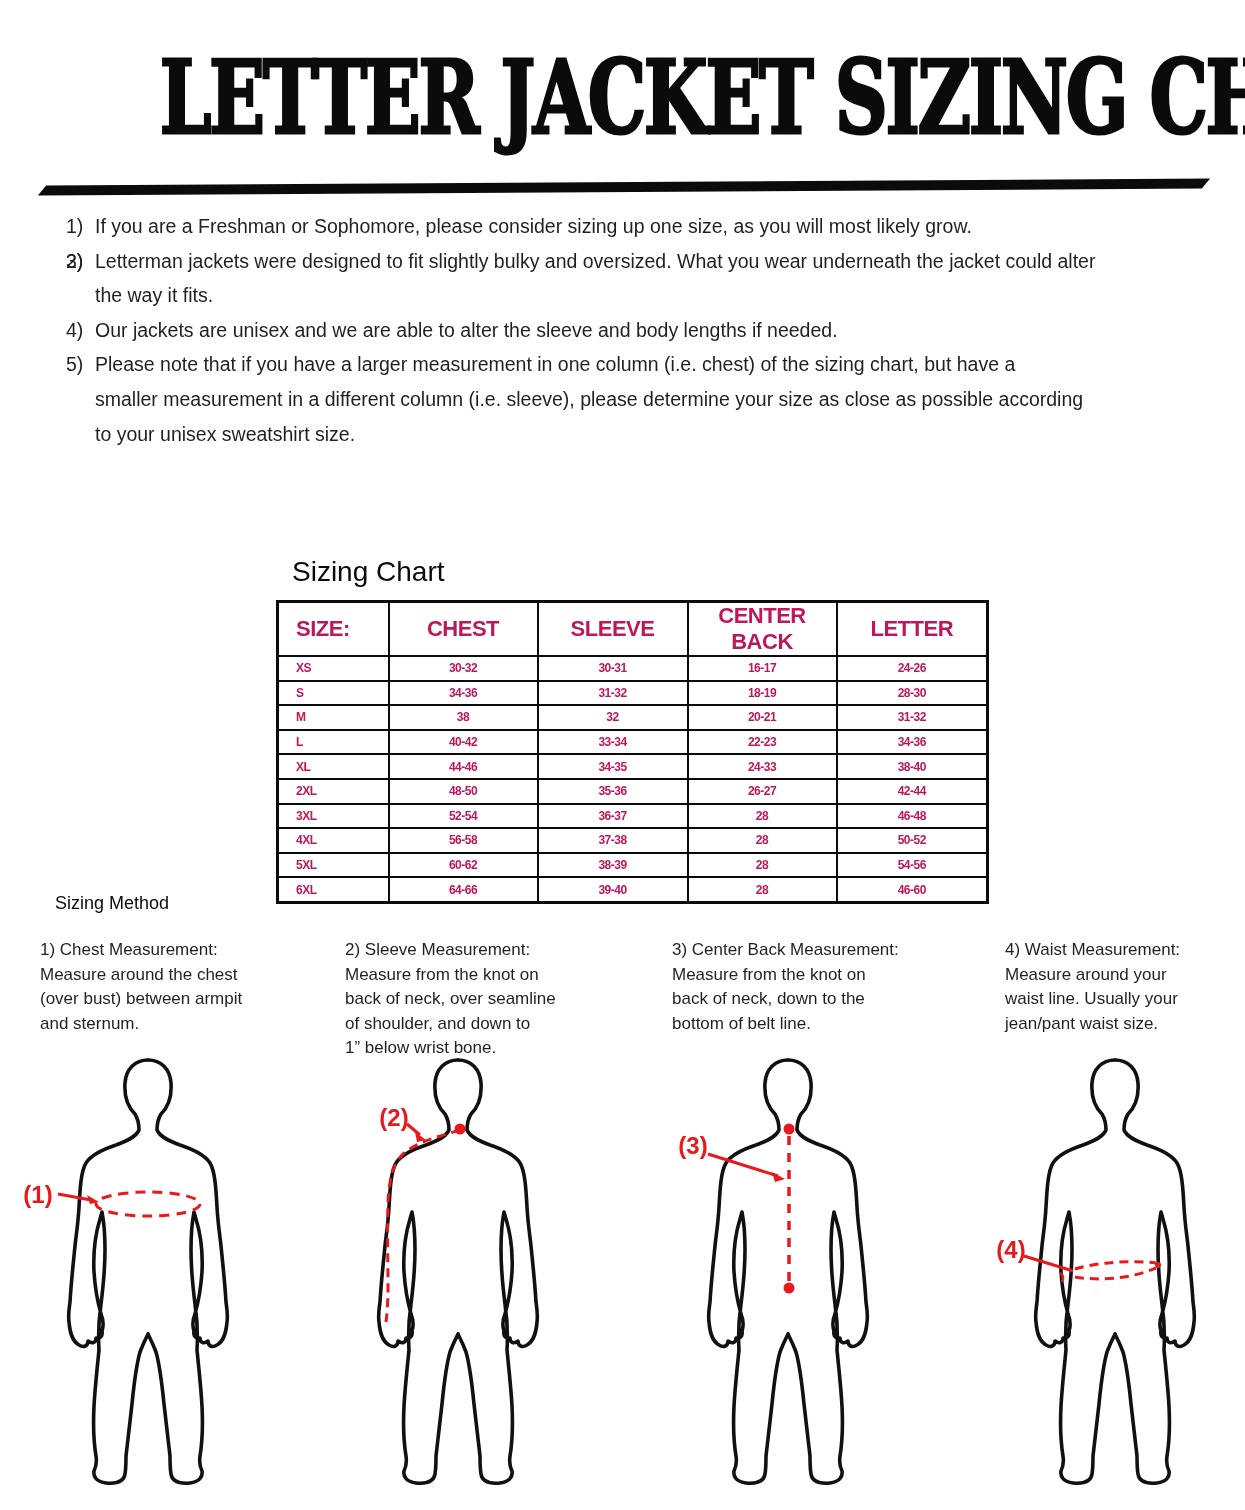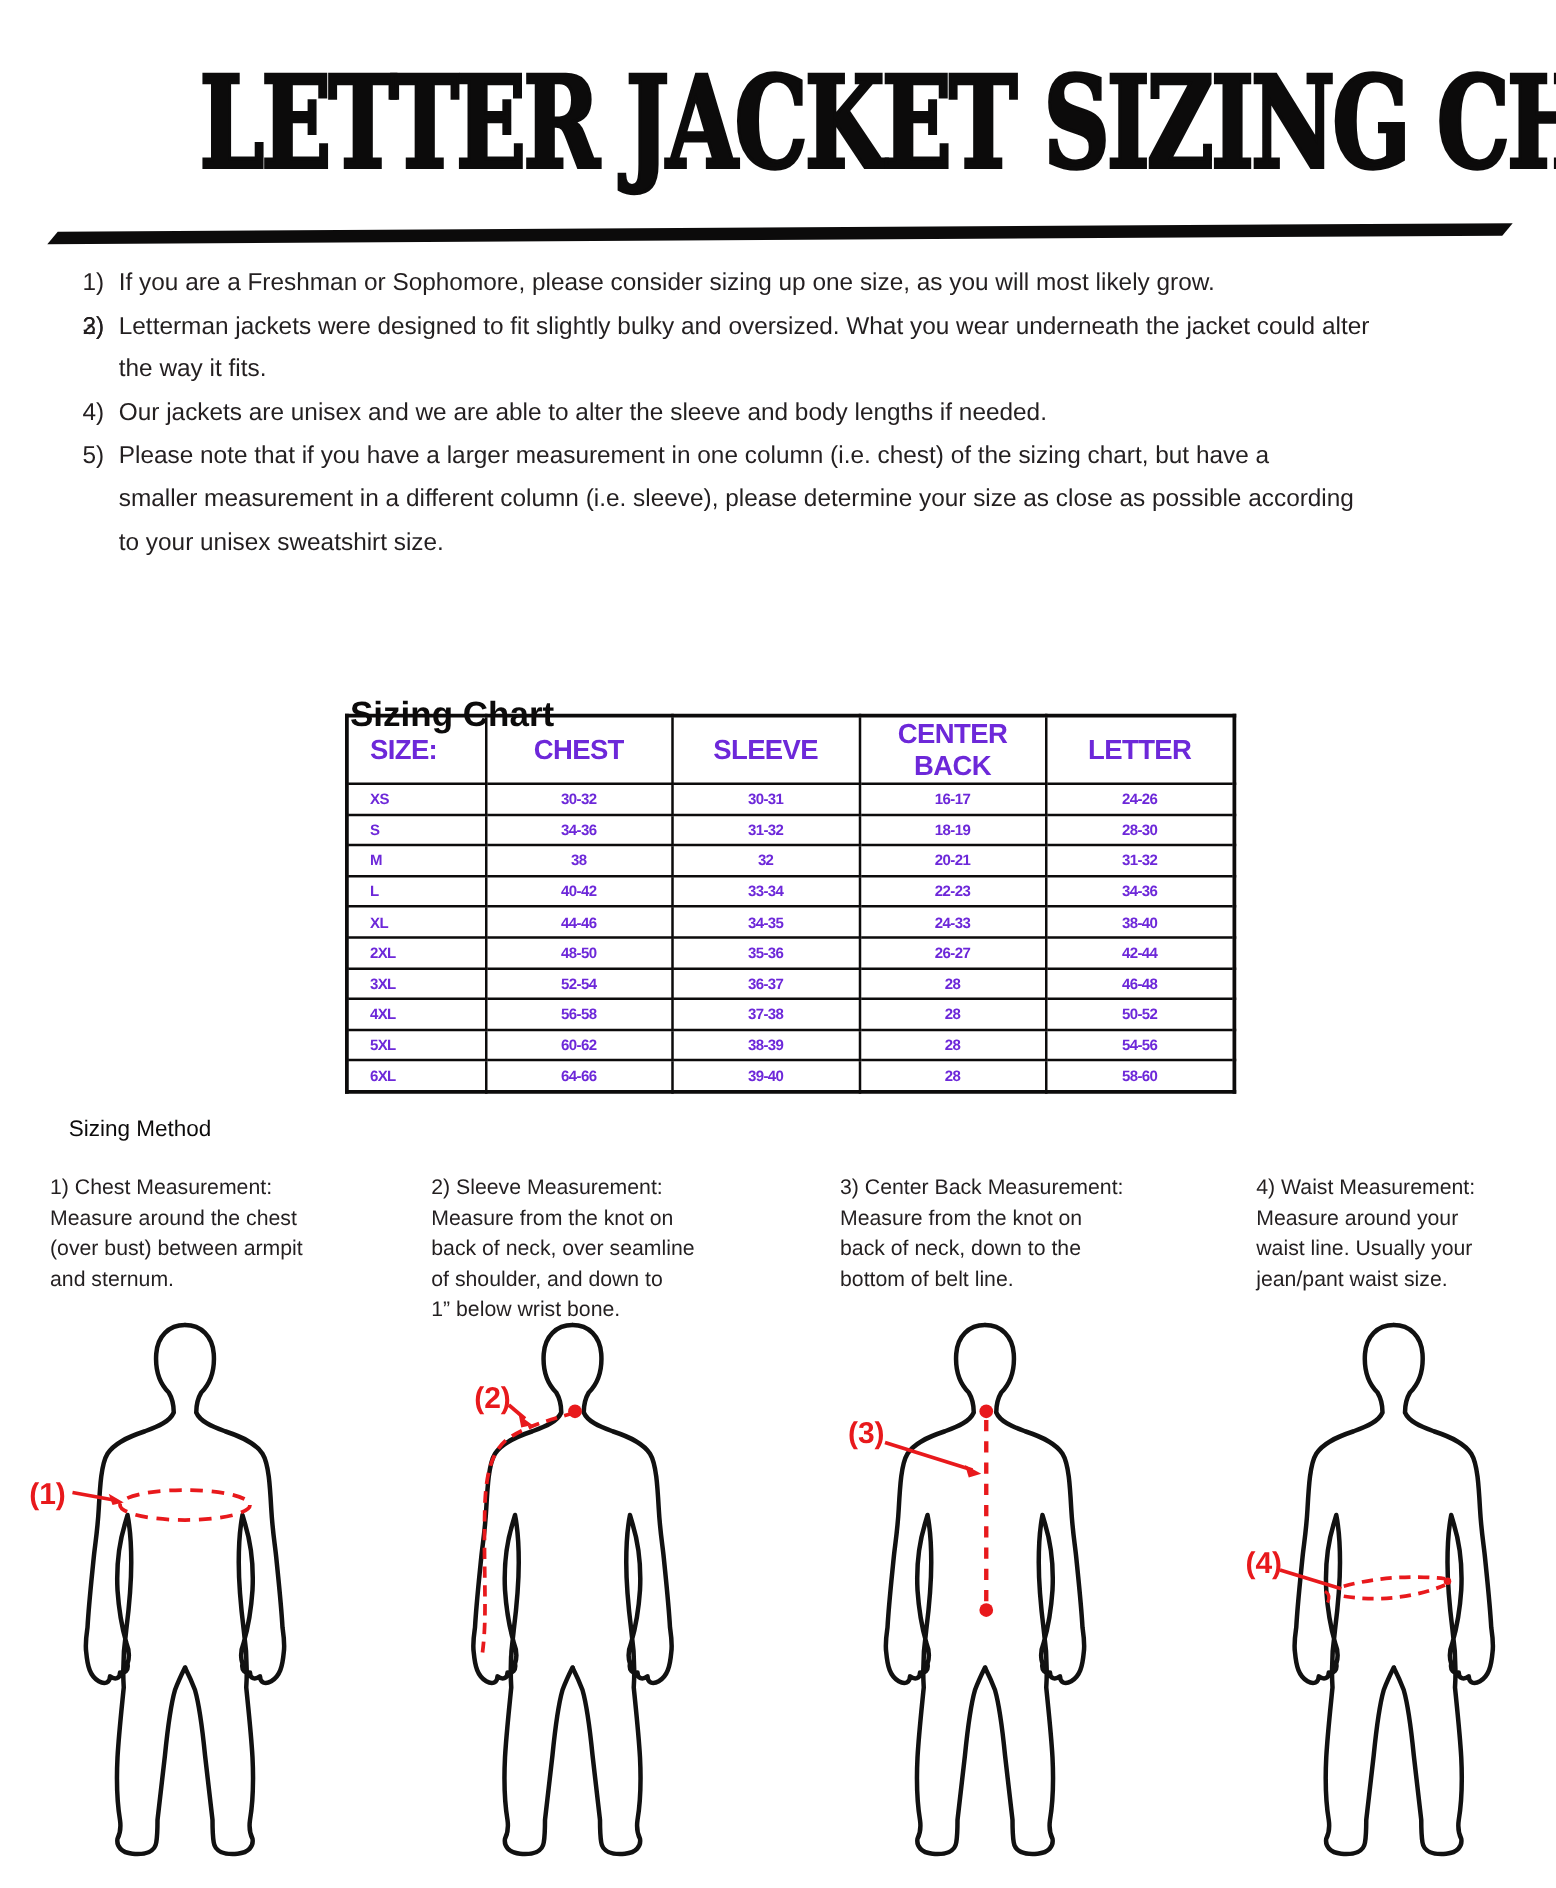--- a/index.html
+++ b/index.html
@@ -17,23 +17,23 @@
   #divider{position:absolute;left:42px;top:182px;width:1164px;height:10px;background:#0c0b0b;
            transform:rotate(-0.34deg) skewX(-40deg);}
 
   
   #notes{position:absolute;left:66px;top:209px;width:1140px;font-size:19.5px;line-height:34.6px;}
   .note{position:relative;padding-left:29px;}
   .note-num{position:absolute;left:0;top:0;}
   .note-text{white-space:pre-line;}
 
   
-  #chart-heading{position:absolute;left:280px;top:556px;font-size:28px;font-weight:bold;color:#0c0b0b;}
-  #size-table{position:absolute;left:276px;top:571px;border-collapse:collapse;table-layout:fixed;
-              font-weight:bold;color:#6d28d9;letter-spacing:-0.5px;}
+  #chart-heading{position:absolute;left:292px;top:556px;font-size:28px;font-weight:normal;color:#0c0b0b;}
+  #size-table{position:absolute;left:276px;top:600px;border-collapse:collapse;table-layout:fixed;
+              font-weight:bold;color:#be185d;letter-spacing:-0.5px;}
   #size-table th,#size-table td{border:2px solid #0c0b0b;padding:0;}
   #size-table{border:3px solid #0c0b0b;}
   #size-table th{font-size:22px;height:30px;text-align:center;}
   #size-table td{font-size:12px;height:22.6px;text-align:center;line-height:1;}
   #size-table th.size-col,#size-table td.size-col{text-align:left;padding-left:17px;}
 
   
   #method-heading{position:absolute;left:55px;top:893px;font-size:18px;font-weight:normal;color:#0c0b0b;}
   .method-col{position:absolute;top:938px;width:310px;font-size:17px;line-height:24.6px;
               white-space:pre-line;}
@@ -145,21 +145,21 @@
           <td>60-62</td>
           <td>38-39</td>
           <td>28</td>
           <td>54-56</td>
         </tr>
         <tr>
           <td class="size-col">6XL</td>
           <td>64-66</td>
           <td>39-40</td>
           <td>28</td>
-          <td>58-60</td>
+          <td>46-60</td>
         </tr>
       </tbody>
   </table>
 
   <div id="method-heading">Sizing Method</div>
   <div id="method-cols">
       <div class="method-col" style="left: 40px;">1) Chest Measurement:
 Measure around the chest
 (over bust) between armpit
 and sternum.</div>

